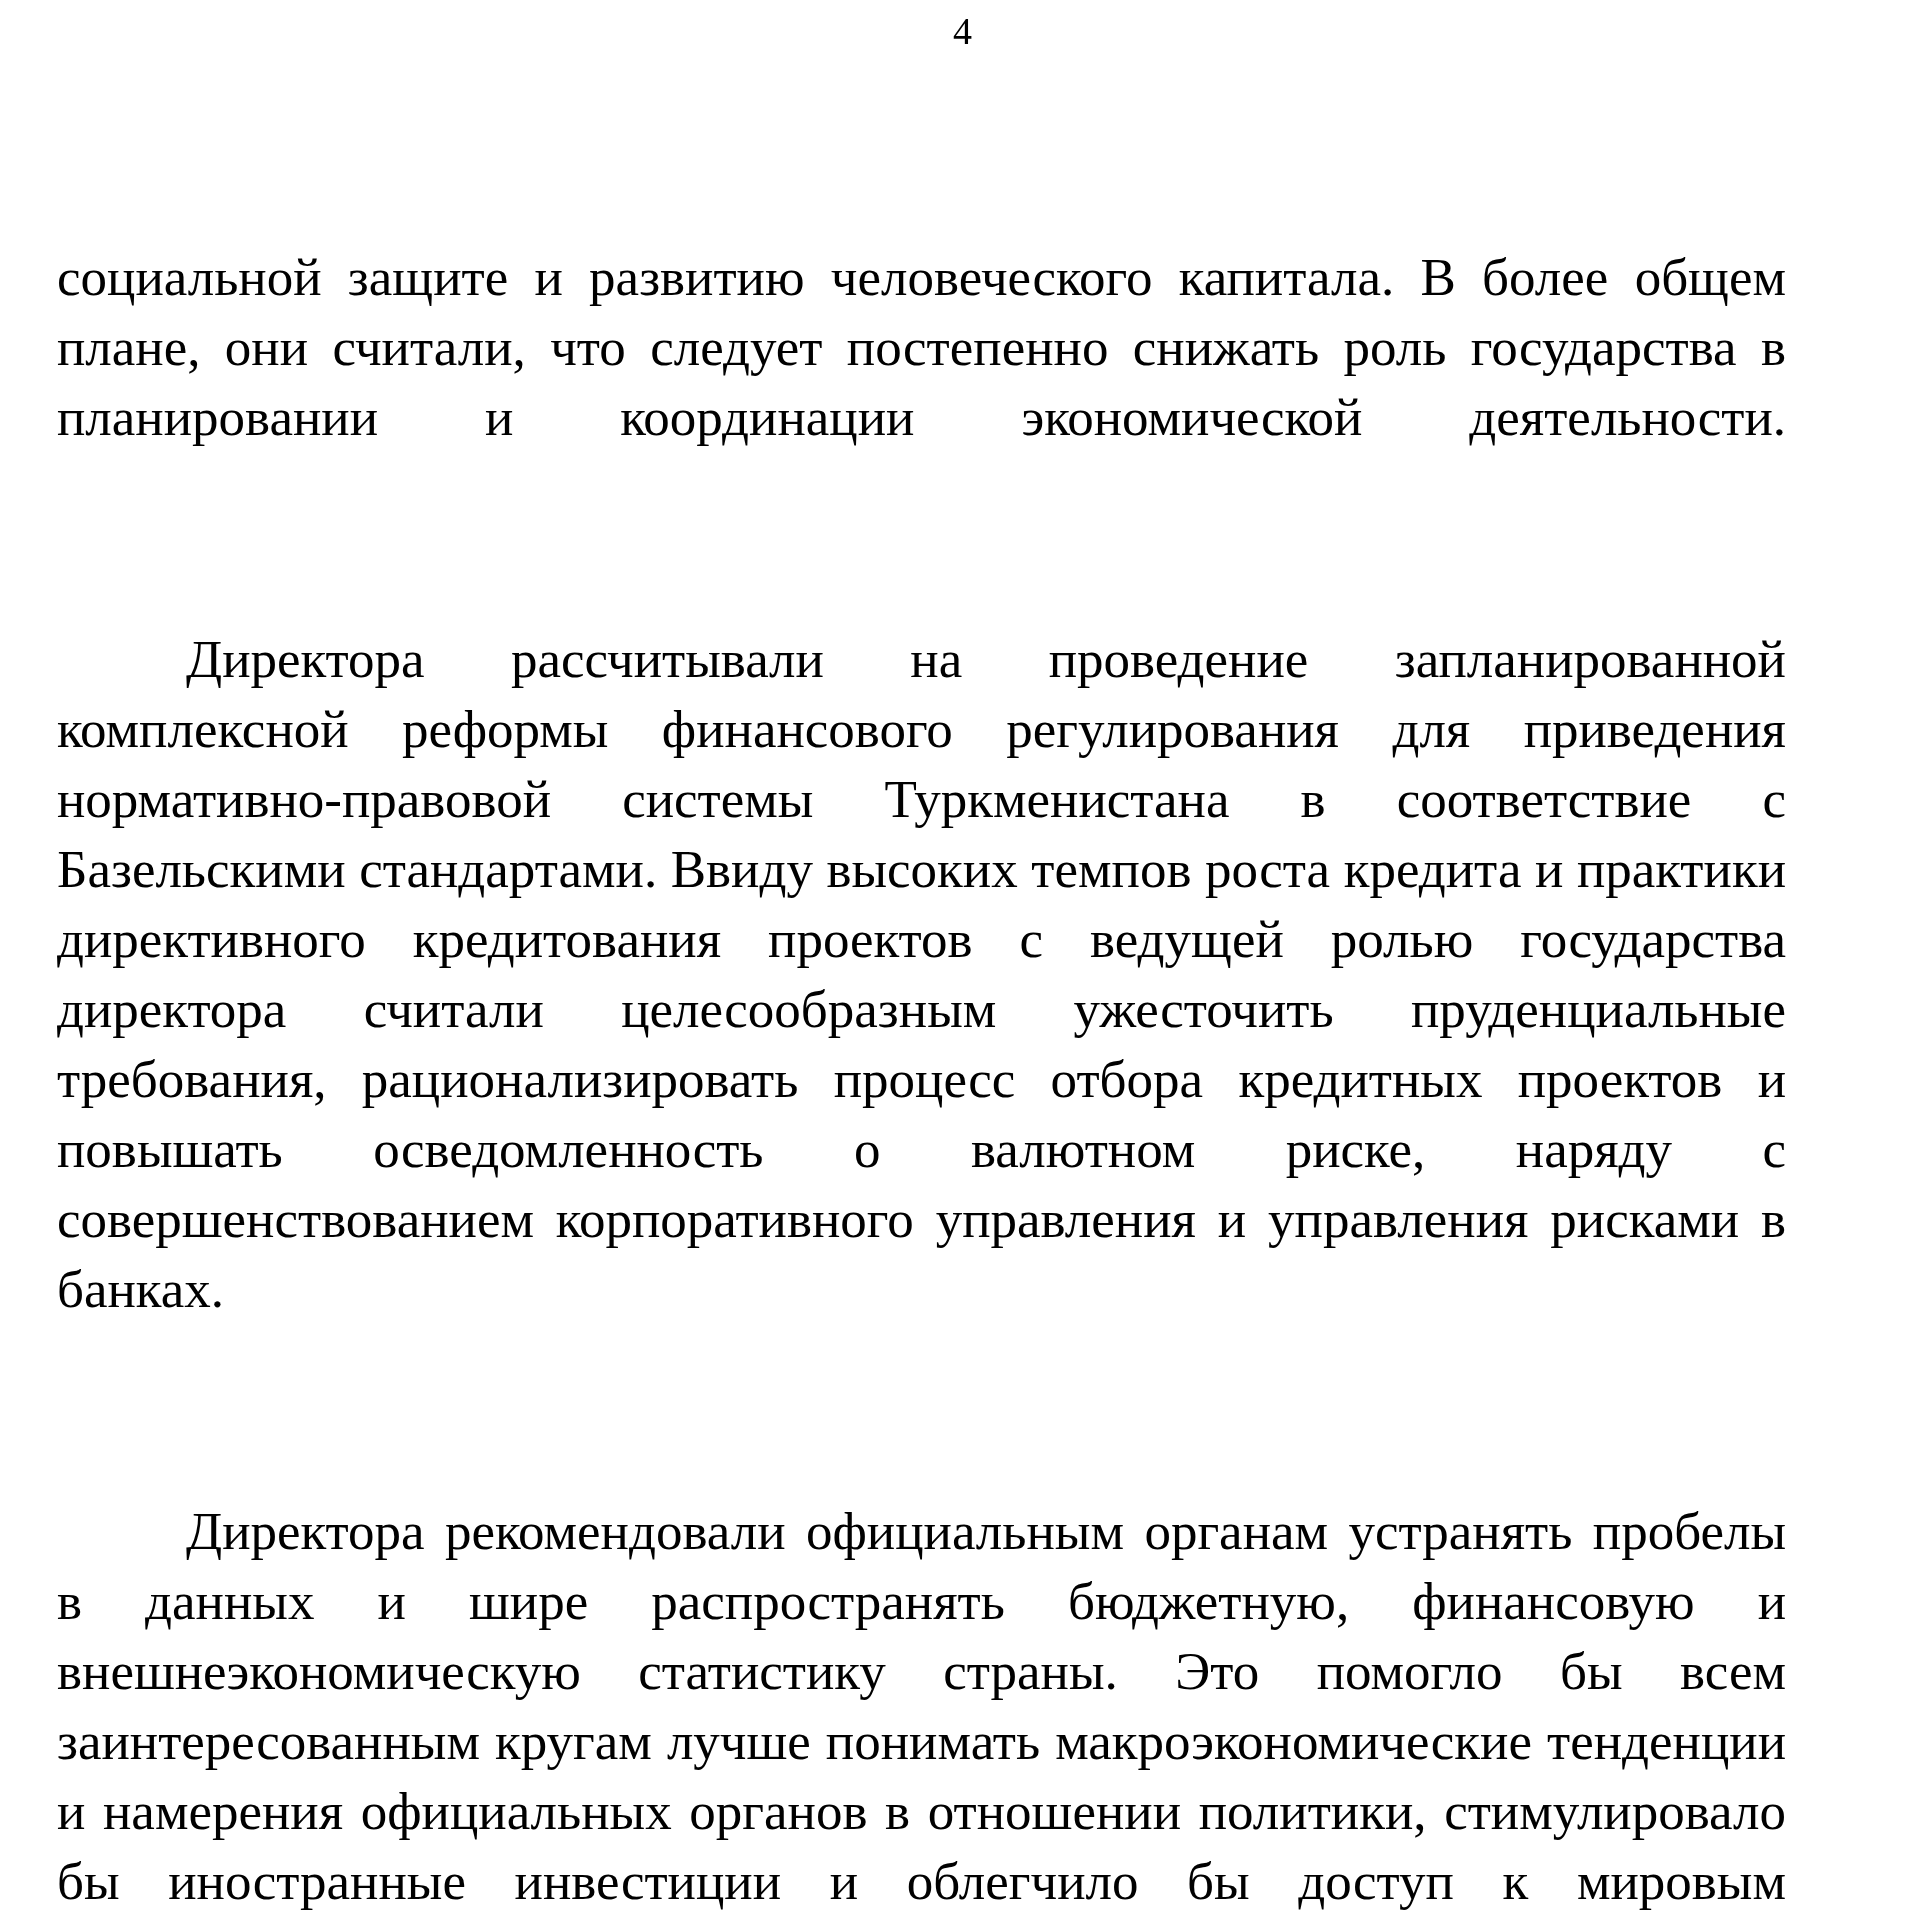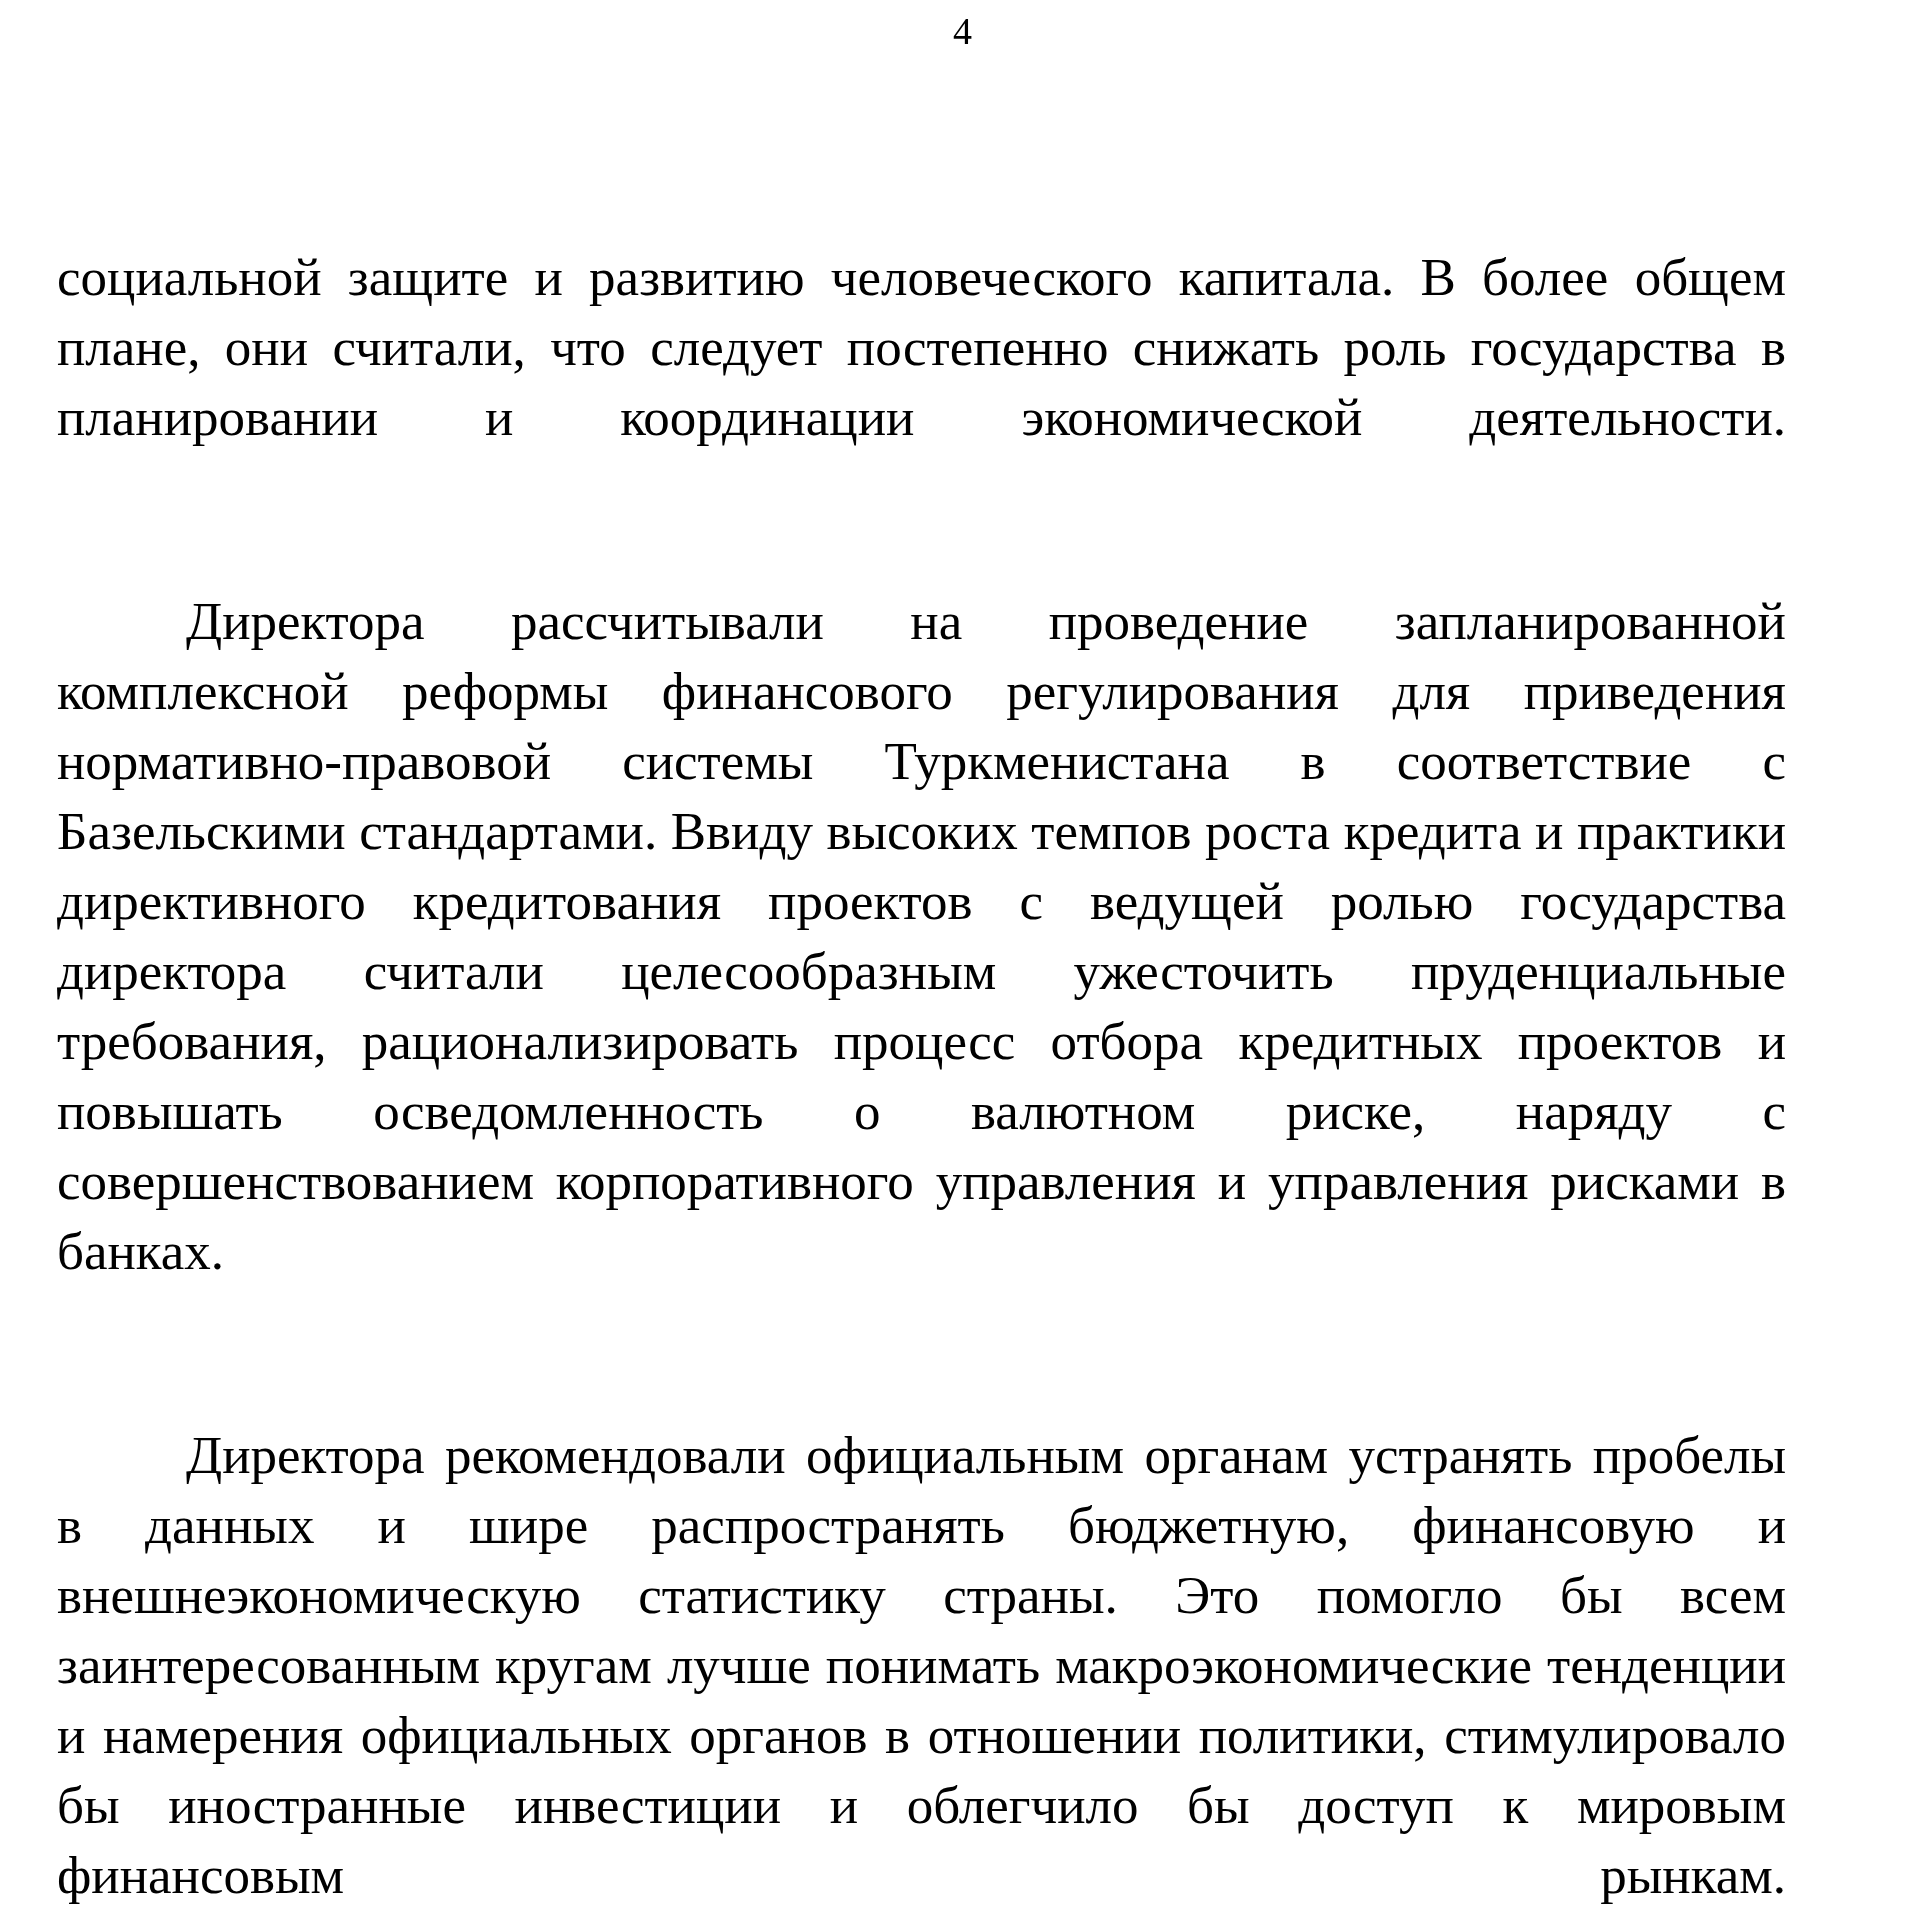--- a/index.html
+++ b/index.html
@@ -57,21 +57,21 @@
   }
 
   
   .para.continuation {
     text-indent: 0;
   }
 
   
   .para.indented {
     text-indent: 129px;
-    margin-top: 64px;
+    margin-top: 102px;
   }
 
   
   .para::after {
     content: "";
     display: inline-block;
     width: 100%;
   }
 </style>
 </head>

